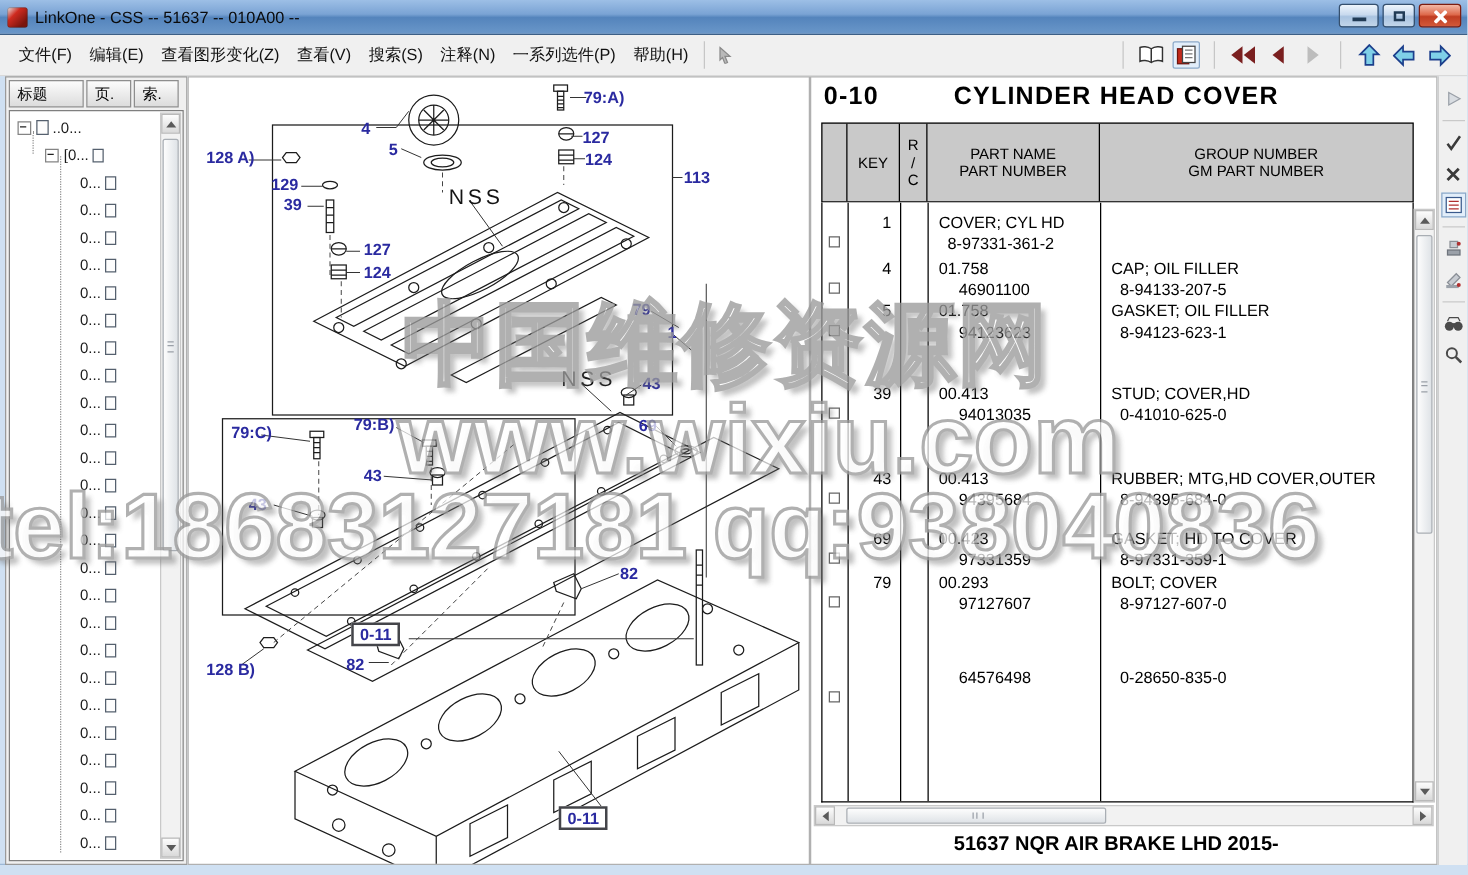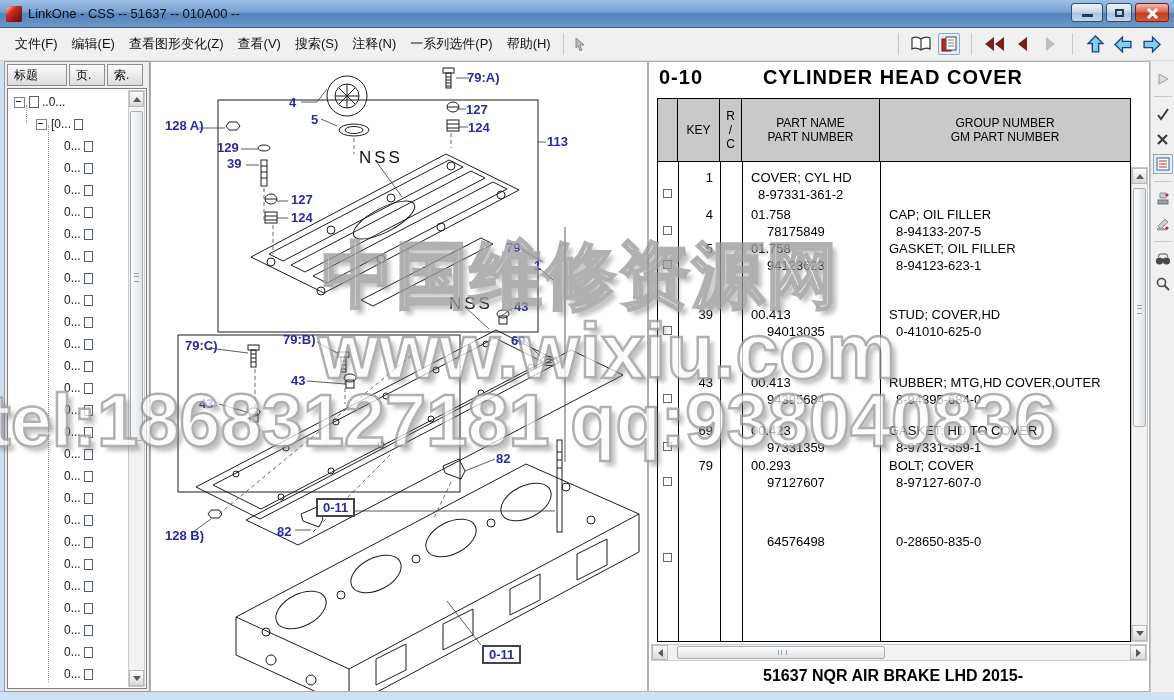--- a/index.html
+++ b/index.html
@@ -68,21 +68,21 @@
   .arr.up{border-width:0 4px 5px 4px;border-color:transparent transparent #5a5a5a transparent;}
   .arr.down{border-width:5px 4px 0 4px;border-color:#5a5a5a transparent transparent transparent;}
   .arr.l{border-width:4px 5px 4px 0;border-color:transparent #5a5a5a transparent transparent;}
   .arr.r{border-width:4px 0 4px 5px;border-color:transparent transparent transparent #5a5a5a;}
   
   .diagram{position:absolute;left:150px;top:61px;width:498px;bottom:8px;background:#fff;
     border:1px solid #b0b0b0;box-sizing:border-box;overflow:hidden;}
   .diagram svg{position:absolute;left:0;top:0;}
   .dlabel{position:absolute;font-weight:bold;font-size:13px;color:#2a2aa0;white-space:nowrap;z-index:5;}
   .dlabel.blk{color:#141414;font-weight:normal;letter-spacing:3px;font-size:17px;}
-  .dlabel.box{border:2px solid #44454a;background:#fff;padding:0 5px;color:#2a2aa0;margin-left:35px;}
+  .dlabel.box{border:2px solid #44454a;background:#fff;padding:0 5px;color:#2a2aa0;}
   
   .tablepanel{position:absolute;left:648px;top:61px;width:502px;bottom:8px;background:#fff;
     border:1px solid #b0b0b0;box-sizing:border-box;}
   .ptitle{position:absolute;left:0;top:4px;width:488px;text-align:center;font-size:20px;font-weight:bold;color:#000;letter-spacing:1px;}
   .pcode{position:absolute;left:10px;top:4px;font-size:20px;font-weight:bold;color:#000;letter-spacing:1px;}
   .thead{position:absolute;left:8px;top:36px;width:474px;height:64px;background:#c9c9c9;
     border:1px solid #000;box-sizing:border-box;display:grid;grid-template-columns:20px 42px 22px 138px auto;}
   .thc{border-right:1px solid #000;display:flex;flex-direction:column;align-items:center;justify-content:center;
     font-size:12px;color:#000;line-height:14px;text-align:center;}
   .thc:last-child{border-right:none;}
@@ -514,21 +514,21 @@
         </div>
     </div>
     <div class="prow" style="margin-top:3px">
       <div class="cell">
           <div class="chk"></div>
         </div>
       <div class="cell ckey">4</div>
         <div class="cell"></div>
       <div class="cell cgroup">
           <div>01.758</div>
-          <div class="l2">78175849</div>
+          <div class="l2">46901100</div>
         </div>
       <div class="cell cname">
           <div>CAP; OIL FILLER</div>
           <div class="l2">8-94133-207-5</div>
         </div>
     </div>
     <div class="prow">
       <div class="cell">
           <div class="chk"></div>
         </div>

